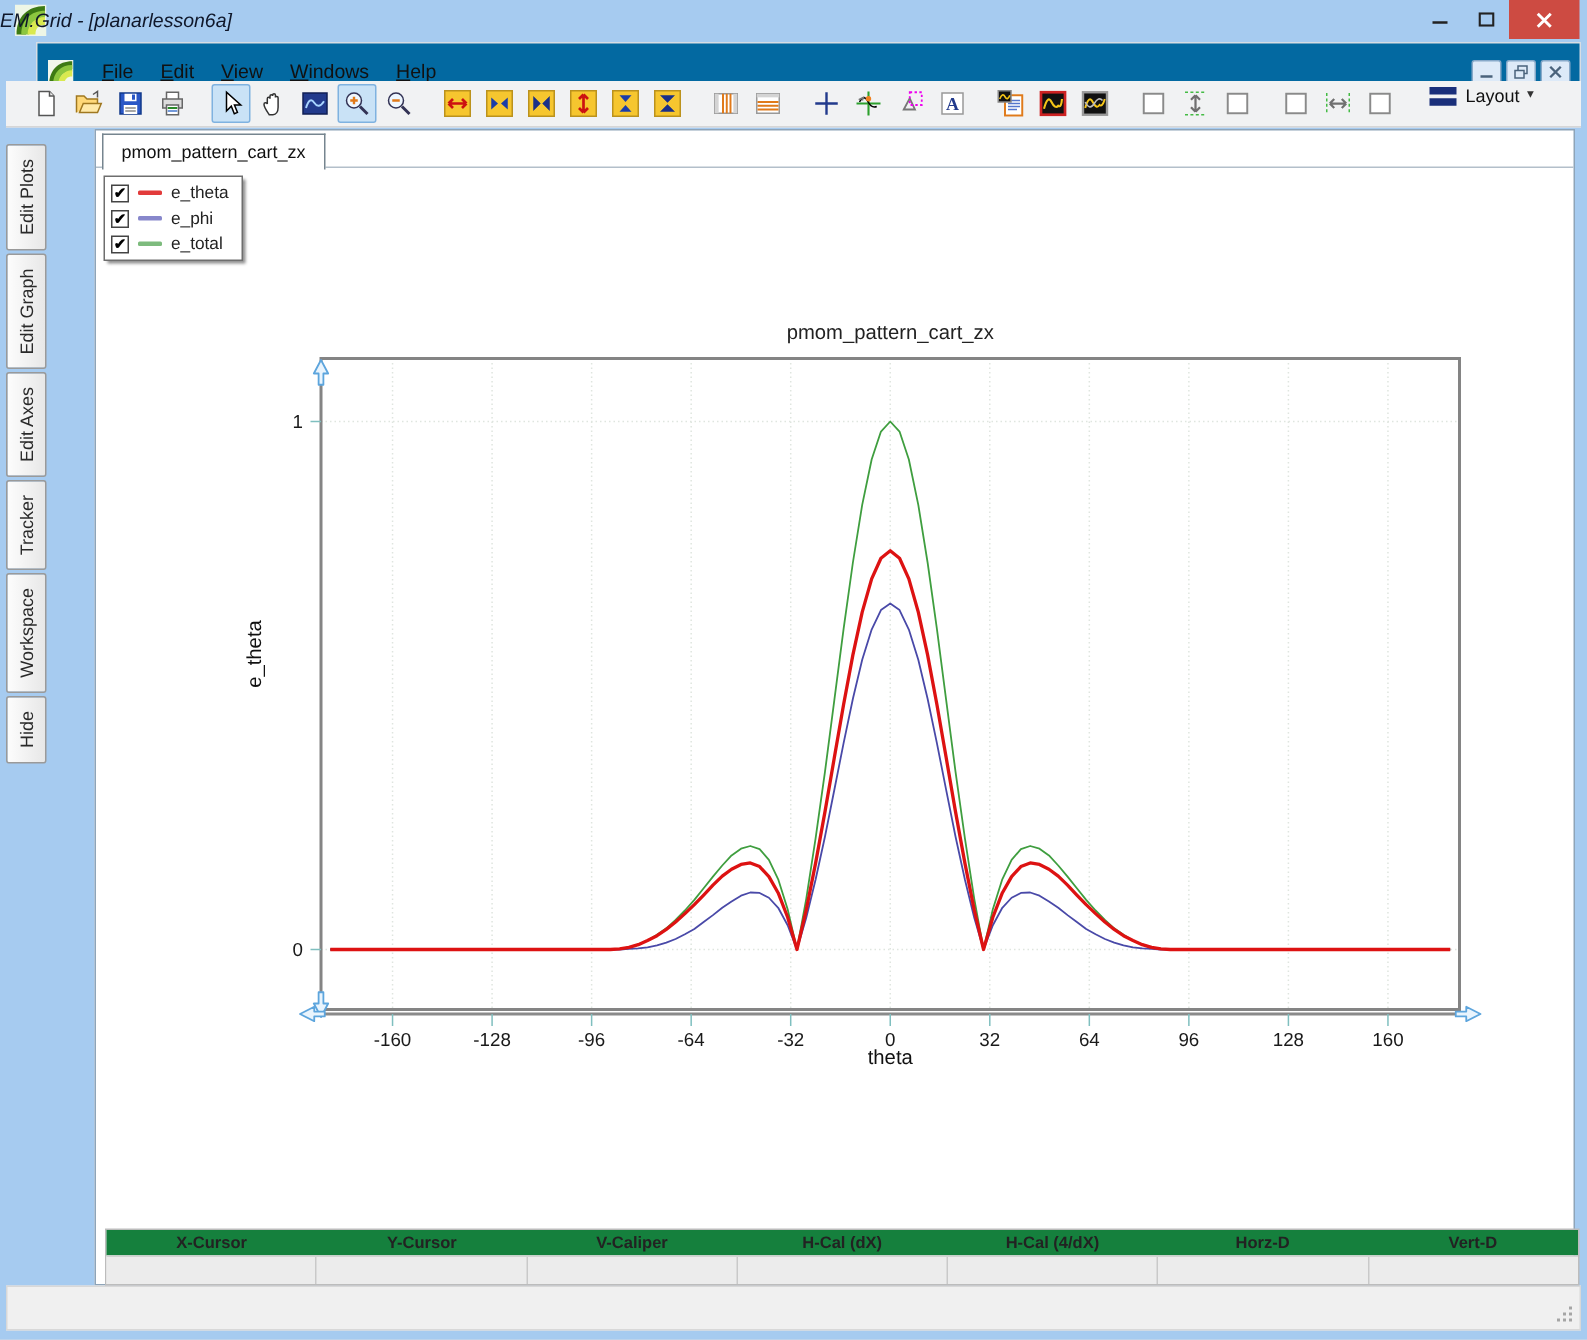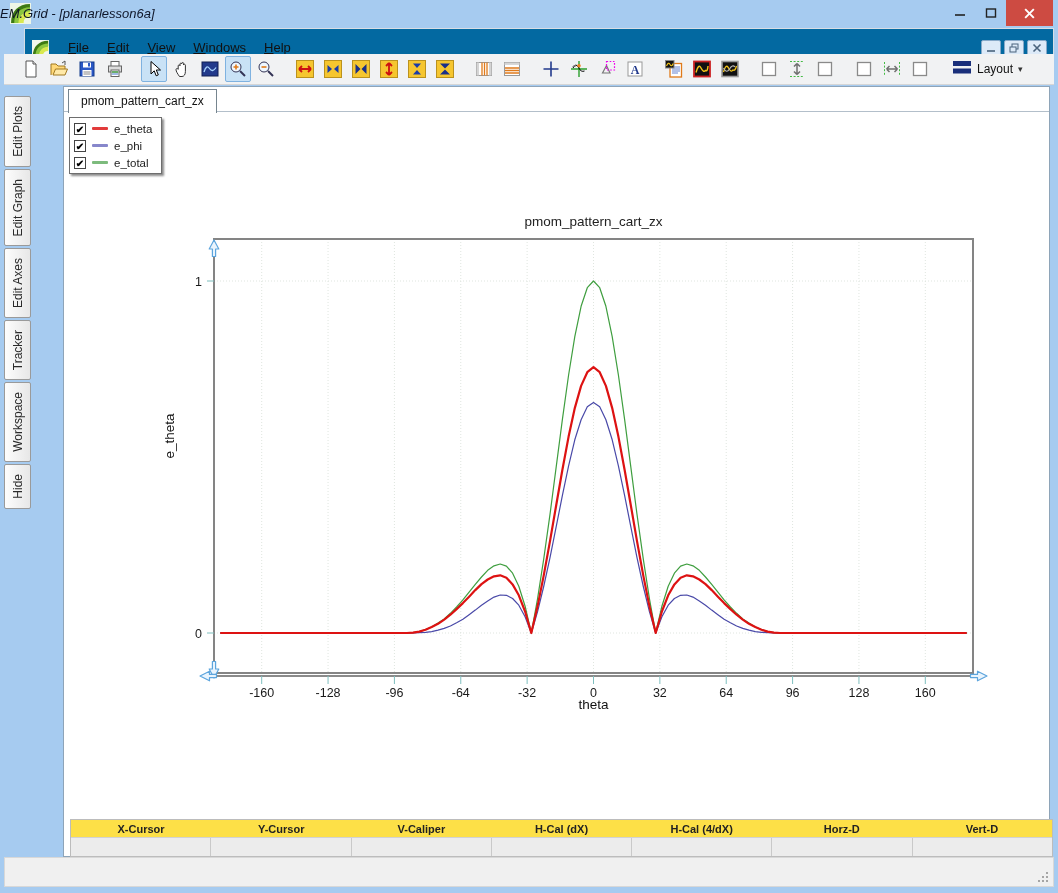--- a/index.html
+++ b/index.html
@@ -22,21 +22,21 @@
   .mdi-btns{margin-left:auto;margin-right:6px;display:flex;gap:3px;}
   .mdi-btn{width:20px;height:16px;background:#ddeaf8;border:1px solid #87a9c9;border-radius:2px;
     display:flex;align-items:center;justify-content:center;color:#5c7globalThis;color:#57728c;}
   
   .toolbar{position:absolute;left:4px;right:4px;top:54px;height:31px;background:#f1f2f3;
     border-bottom:1px solid #d6d6d6;display:flex;align-items:center;padding-left:14px;}
   .tb-group{display:flex;gap:2px;margin-right:13px;align-items:center;}
   .tb-btn{width:26px;height:26px;display:flex;align-items:center;justify-content:center;
     border:1px solid transparent;border-radius:2px;}
   .tb-btn.active{background:#c9e2f6;border-color:#7fb2e0;}
-  .layout-btn{display:flex;align-items:center;gap:5px;height:24px;padding:0 6px;font-size:12px;color:#111;}
+  .layout-btn{display:flex;gap:5px;height:24px;padding:0 6px;font-size:12px;color:#111;}
   .layout-caret{font-size:9px;color:#333;}
   
   .sidebar{position:absolute;left:4px;top:96px;width:27px;display:flex;flex-direction:column;gap:2px;}
   .side-tab{width:27px;background:linear-gradient(to right,#fdfdfd,#e7e7e7);
     border:1px solid #9a9a9a;border-radius:2px;display:flex;align-items:center;justify-content:center;
     padding:9px 0;}
   .side-tab span{writing-mode:vertical-rl;transform:rotate(180deg);font-size:12px;color:#2a2a2a;}
   
   .docarea{position:absolute;left:31px;top:86px;right:8px;bottom:36px;background:#fff;
     border:1px solid #8ea4b8;margin-left:32px;}
@@ -49,21 +49,21 @@
   .legend{position:absolute;left:5px;top:30px;z-index:4;background:#fff;border:1px solid #6e6e6e;
     box-shadow:2px 2px 2px rgba(0,0,0,.45);padding:3px 9px 3px 4px;display:flex;
     flex-direction:column;gap:2px;}
   .legend-row{display:flex;align-items:center;gap:6px;height:15px;}
   .legend-cb{width:12px;height:12px;background:#fff;border:1px solid #444;font-size:10px;
     line-height:11px;text-align:center;color:#000;font-weight:bold;}
   .legend-dash{width:16px;height:3px;border-radius:1px;}
   .legend-label{font-size:11.5px;color:#222;}
   
   .cursor-table{position:absolute;left:6px;top:732px;width:983px;z-index:4;border:1px solid #bcbcbc;}
-  .ct-head{display:flex;background:#fde047;height:17px;text-align:center;}
+  .ct-head{display:flex;background:#15803d;height:17px;text-align:center;}
   .ct-head .ct-cell{font-weight:bold;font-size:11px;color:#222;display:flex;align-items:center;
     justify-content:center;}
   .ct-vals{display:flex;background:#ececec;height:19px;border-top:1px solid #d2d2d2;}
   .ct-cell{flex:1;}
   .ct-vals .ct-cell{border-left:1px solid #c9c9c9;font-size:11px;color:#333;}
   .ct-vals .ct-cell:first-child{border-left:none;}
   
   .statusbar{position:absolute;left:4px;right:4px;top:857px;height:30px;background:#f0f0f0;
     border:1px solid #d8d8d8;}
   .grip{position:absolute;right:3px;bottom:3px;width:13px;height:13px;}

